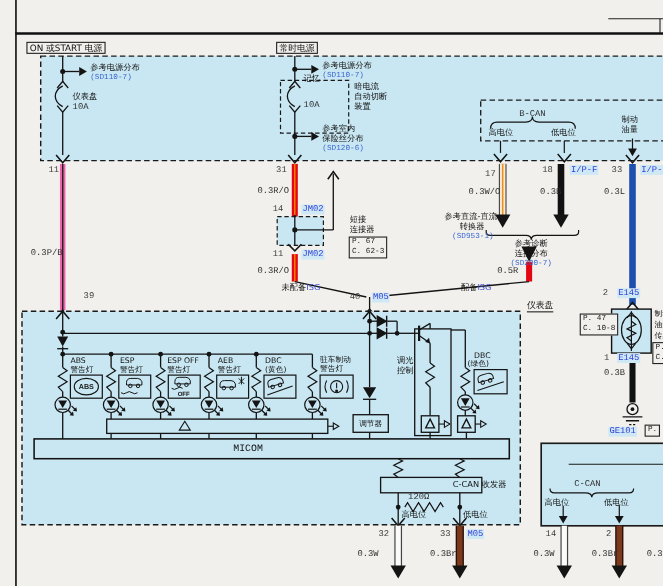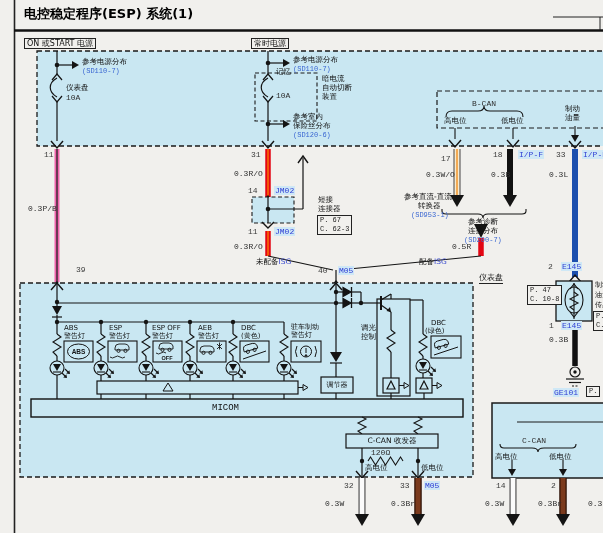--- a/index.html
+++ b/index.html
@@ -391,21 +391,20 @@
         <circle cx="575" cy="372" r="1.7" fill="#141414" stroke="none"></circle>
     <line x1="566" y1="379" x2="584" y2="379"></line>
     <line x1="569" y1="382.5" x2="581" y2="382.5"></line>
     <line x1="572" y1="386" x2="578" y2="386" stroke-dasharray="2,1.5"></line>
   </g>
 
   <text x="78.5" y="354" font-size="6.5" font-weight="bold" text-anchor="middle" fill="#141414" font-family="Liberation Sans, sans-serif">ABS</text>
   <text x="167" y="360" font-size="5.5" font-weight="bold" text-anchor="middle" fill="#141414" font-family="Liberation Sans, sans-serif">OFF</text>
 </svg>
 
-<div class="lab t-title" style="left:24px;top:7px;">电控稳定程序(ESP) 系统(1)</div>
 
 <div class="lab bbox" style="left:24px;top:38px;">ON 或START 电源</div>
 <div class="lab bbox" style="left:251px;top:38px;">常时电源</div>
 
 <div class="lab" style="left:82px;top:58px;">参考电源分布</div>
 <div class="lab sd" style="left:82px;top:67px;">(SD110-7)</div>
 <div class="lab" style="left:66px;top:84px;">仪表盘</div>
 <div class="lab wirelab" style="left:66px;top:93px;">10A</div>
 
 <div class="lab" style="left:293px;top:56px;">参考电源分布</div>
@@ -426,21 +425,21 @@
 <div class="lab" style="left:565px;top:114px;">油量</div>
 
 <div class="lab num" style="left:44px;top:150px;">11</div>
 <div class="lab num" style="left:251px;top:150px;">31</div>
 <div class="lab num" style="left:441px;top:154px;">17</div>
 <div class="lab num" style="left:493px;top:150px;">18</div>
 <div class="lab num tag" style="left:518px;top:150px;">I/P-F</div>
 <div class="lab num" style="left:556px;top:150px;">33</div>
 <div class="lab num tag" style="left:582px;top:150px;">I/P-D</div>
 
-<div class="lab wirelab" style="left:28px;top:204px;">0.3P/B</div>
+<div class="lab wirelab" style="left:28px;top:226px;">0.3P/B</div>
 <div class="lab wirelab" style="left:234px;top:169px;">0.3R/O</div>
 <div class="lab wirelab" style="left:234px;top:242px;">0.3R/O</div>
 <div class="lab wirelab" style="left:426px;top:170px;">0.3W/O</div>
 <div class="lab wirelab" style="left:491px;top:170px;">0.3B</div>
 <div class="lab wirelab" style="left:549px;top:170px;">0.3L</div>
 <div class="lab wirelab" style="left:452px;top:242px;">0.5R</div>
 
 <div class="lab num" style="left:248px;top:186px;">14</div>
 <div class="lab num tag" style="left:274px;top:186px;">JM02</div>
 <div class="lab" style="left:318px;top:196px;">短接</div>
@@ -485,21 +484,21 @@
 <div class="lab small" style="left:291px;top:323px;">驻车制动</div>
 <div class="lab small" style="left:291px;top:331px;">警告灯</div>
 <div class="lab small" style="left:431px;top:319px;">DBC</div>
 <div class="lab small" style="left:425px;top:327px;">(绿色)</div>
 
 <div class="lab" style="left:361px;top:324px;">调光</div>
 <div class="lab" style="left:361px;top:333px;">控制</div>
 <div class="lab small ctr" style="left:321px;top:381px;width:32px;">调节器</div>
 <div class="lab" style="left:212px;top:403px;font-size:9px;font-family:'Liberation Mono',monospace;">MICOM</div>
 
-<div class="lab ctr" style="left:346px;top:437px;width:92px;">C-CAN 收发器</div>
+<div class="lab ctr" style="left:346px;top:437px;width:92px;padding-left:44px;">C-CAN 收发器</div>
 <div class="lab wirelab" style="left:371px;top:448px;">120Ω</div>
 <div class="lab" style="left:365px;top:464px;">高电位</div>
 <div class="lab" style="left:421px;top:464px;">低电位</div>
 
 <div class="lab num" style="left:344px;top:481px;">32</div>
 <div class="lab wirelab" style="left:325px;top:499px;">0.3W</div>
 <div class="lab num" style="left:400px;top:481px;">33</div>
 <div class="lab num tag" style="left:424px;top:481px;">M05</div>
 <div class="lab wirelab" style="left:391px;top:499px;">0.3Br</div>
 

